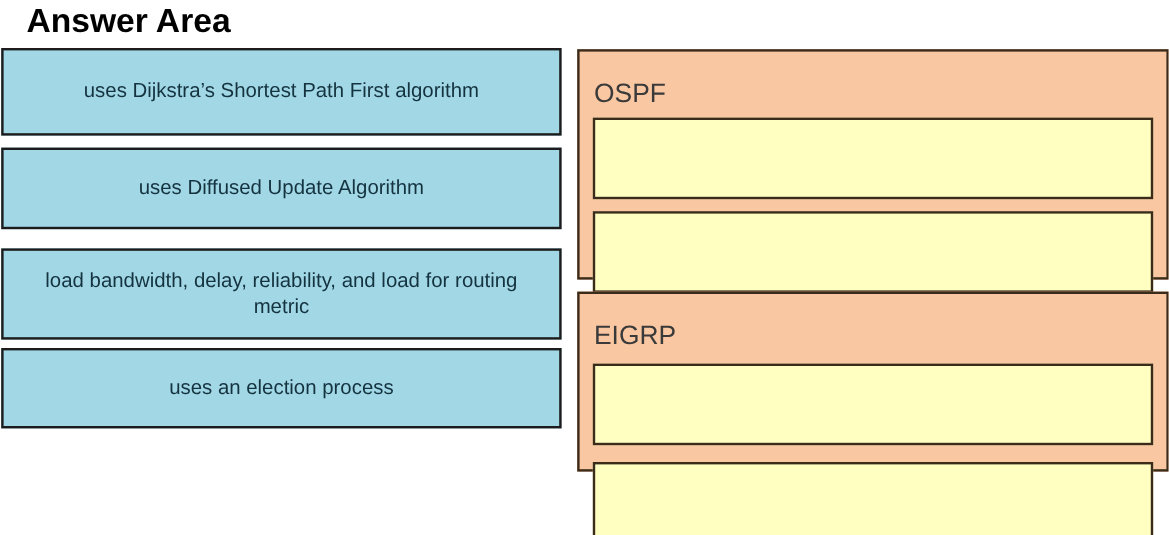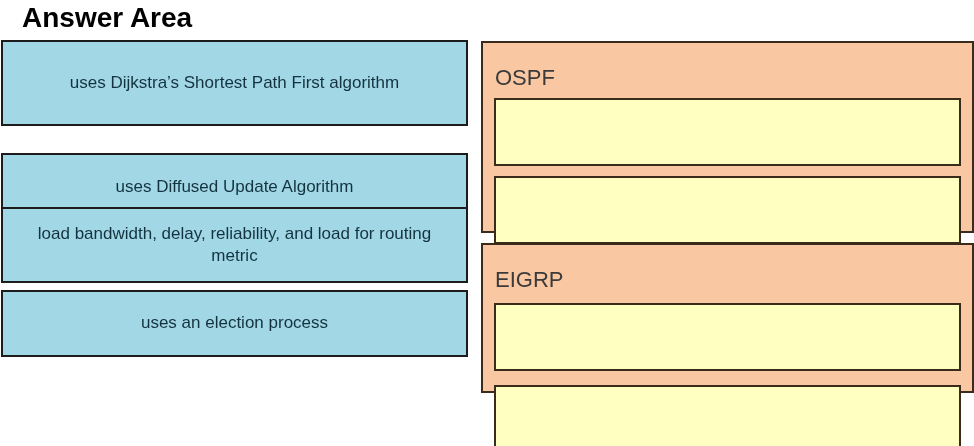--- a/index.html
+++ b/index.html
@@ -36,22 +36,22 @@
     display: flex;
     align-items: center;
     justify-content: center;
     text-align: center;
     color: var(--token-text, #14333f);
     font-size: 17px;
     line-height: 1.3;
     padding: 0 18px;
     cursor: move;
   }
-  #token-1 { top: 40px;  height: 86px; }
-  #token-2 { top: 123px; height: 68px; margin-top: 30px; }
+  #token-1 { top: 40px;  height: 73px; }
+  #token-2 { top: 123px; height: 68px; }
   #token-3 { top: 207px; height: 76px; }
   #token-4 { top: 290px; height: 67px; }
 
   
   .group {
     position: absolute;
     left: 481px;
     width: 493px;
     box-sizing: border-box;
     background: var(--container-bg, #f9c7a1);

